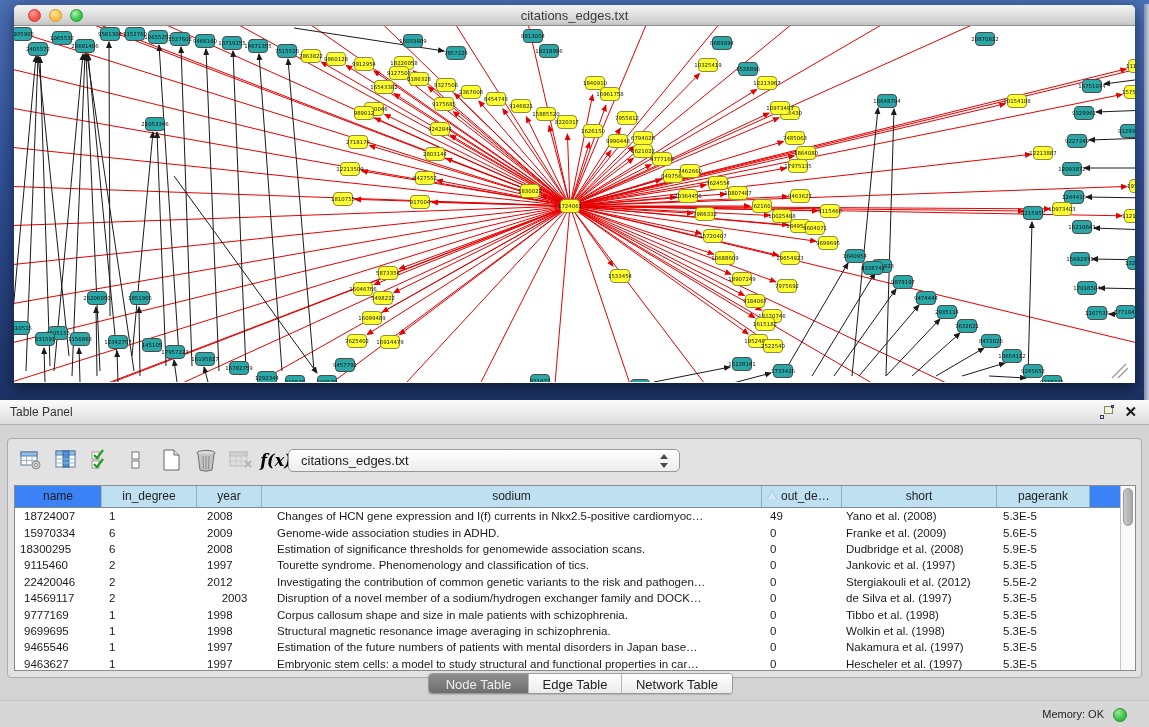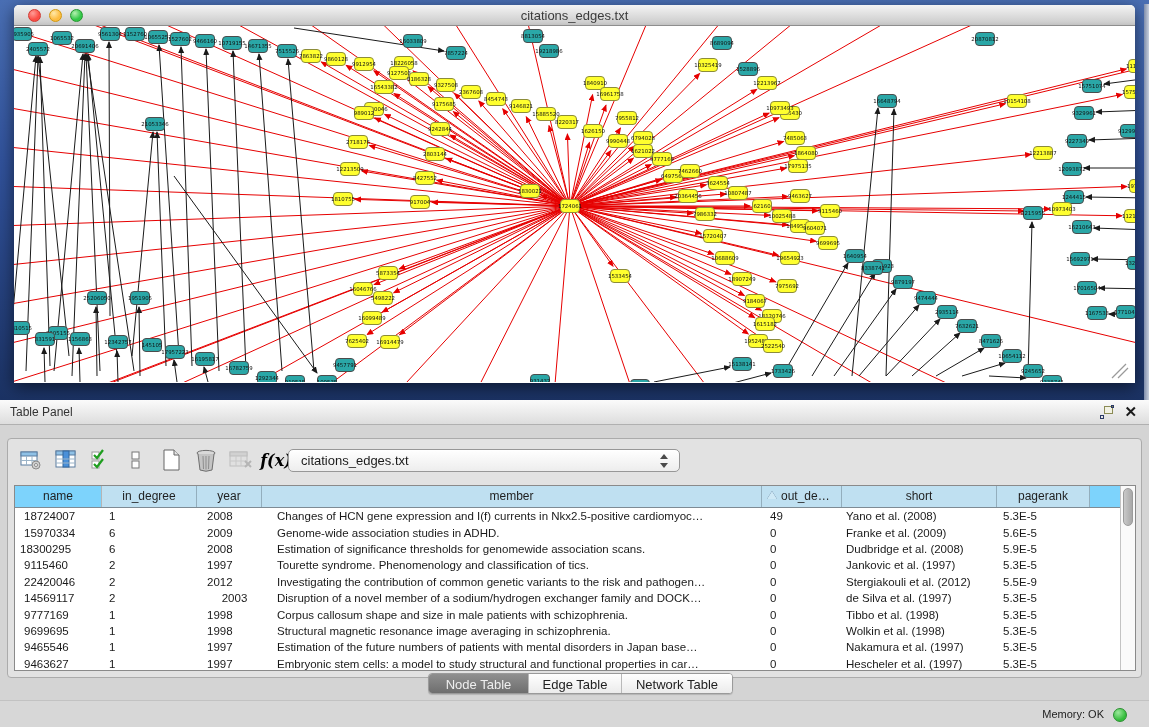--- a/index.html
+++ b/index.html
@@ -49,21 +49,21 @@
   .combo-arrows .down { position:absolute; bottom:0; left:0; border-left:4.5px solid transparent; border-right:4.5px solid transparent; border-top:5px solid #4a4a4a; }
 
   
   .tableview { position:absolute; left:14px; top:85px; width:1122px; height:186px;
     border:1px solid #8a8a8a; background:#fff; display:flex; flex-direction:column; }
   .tinner { display:flex; flex:1; min-height:0; }
   .tmain { flex:1; min-width:0; display:flex; flex-direction:column; }
   .thead { display:flex; height:22px; background:#bfe0f1; border-bottom:1px solid #7e8b94; flex:none; }
   .th { font-size:12px; color:#1f1f1f; text-align:center; line-height:21px; border-right:1px solid #93aebd;
     overflow:hidden; white-space:nowrap; flex:none; }
-  .th.grey { background:#7dd3fc; border-right-color:#b5b5b5; }
+  .th.grey { background:#3b82f6; border-right-color:#b5b5b5; }
   .th.sorted { text-align:left; padding-left:5px; }
   .sort-tri { display:inline-block; width:0; height:0; border-left:5px solid transparent; border-right:5px solid transparent;
     border-bottom:8px solid #cfe9f6; outline:none; position:relative; top:-1px; margin-right:4px;
     filter:drop-shadow(0 0 0.6px #246); }
   .tbody { flex:1; overflow:hidden; }
   .trow { display:flex; height:16.4px; align-items:center; cursor:default; }
   .td { font-size:11.5px; color:#1a1a1a; white-space:nowrap; overflow:hidden; flex:none; }
   .vscroll { width:15px; flex:none; border-left:1px solid #c3c3c3; background:#fafafa; position:relative; }
   .vthumb { position:absolute; left:2px; top:2px; width:10px; height:38px; border-radius:6px;
     background:linear-gradient(90deg,#c9c9c9,#a8a8a8); border:1px solid #9b9b9b; }
@@ -932,21 +932,21 @@
       </span>
   </div>
 
   <div class="tableview">
     <div class="tinner">
       <div class="tmain">
         <div class="thead" id="thead">
             <div class="th grey" style="width: 87px;">name</div>
             <div class="th" style="width: 95px;">in_degree</div>
             <div class="th" style="width: 65px;">year</div>
-            <div class="th" style="width: 500px;">member</div>
+            <div class="th" style="width: 500px;">sodium</div>
             <div class="th sorted" style="width: 80px;"><span class="sort-tri"></span>out_de…</div>
             <div class="th" style="width: 155px;">short</div>
             <div class="th" style="width: 93px;">pagerank</div>
             <div class="th grey" style="width: 32px;"></div>
           </div>
         <div class="tbody" id="tbody">
             <div class="trow">
               <div class="td" style="width: 87px; padding-left: 9px;">18724007</div>
               <div class="td" style="width: 95px; padding-left: 7px;">1</div>
               <div class="td" style="width: 65px; padding-left: 10px;">2008</div>
@@ -986,21 +986,21 @@
               <div class="td" style="width: 93px; padding-left: 6px;">5.3E-5</div>
               <div class="td" style="width: 32px; padding-left: 0px;"></div>
             </div>
             <div class="trow">
               <div class="td" style="width: 87px; padding-left: 9px;">22420046</div>
               <div class="td" style="width: 95px; padding-left: 7px;">2</div>
               <div class="td" style="width: 65px; padding-left: 10px;">2012</div>
               <div class="td" style="width: 500px; padding-left: 15px;">Investigating the contribution of common genetic variants to the risk and pathogen…</div>
               <div class="td" style="width: 80px; padding-left: 8px;">0</div>
               <div class="td" style="width: 155px; padding-left: 4px;">Stergiakouli et al. (2012)</div>
-              <div class="td" style="width: 93px; padding-left: 6px;">5.5E-9</div>
+              <div class="td" style="width: 93px; padding-left: 6px;">5.5E-2</div>
               <div class="td" style="width: 32px; padding-left: 0px;"></div>
             </div>
             <div class="trow">
               <div class="td" style="width: 87px; padding-left: 9px;">14569117</div>
               <div class="td" style="width: 95px; padding-left: 7px;">2</div>
               <div class="td" style="width: 65px; padding-left: 10px; text-align: center;">2003</div>
               <div class="td" style="width: 500px; padding-left: 15px;">Disruption of a novel member of a sodium/hydrogen exchanger family and DOCK…</div>
               <div class="td" style="width: 80px; padding-left: 8px;">0</div>
               <div class="td" style="width: 155px; padding-left: 4px;">de Silva et al. (1997)</div>
               <div class="td" style="width: 93px; padding-left: 6px;">5.3E-5</div>

